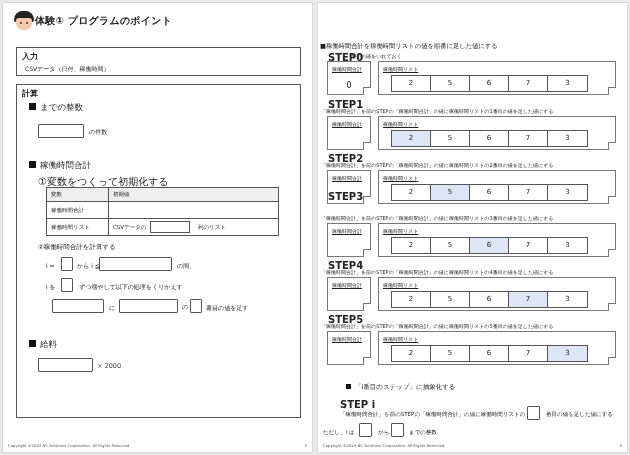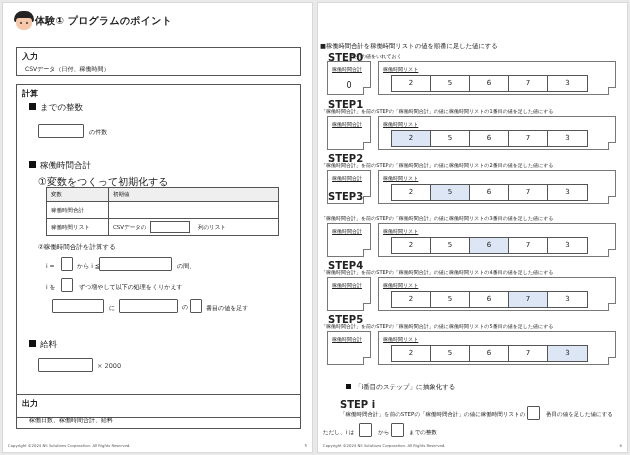--- a/index.html
+++ b/index.html
@@ -99,24 +99,20 @@
     <div class="inp" style="left:102px;top:214px;width:59px;height:14px;"></div>
     <span class="small" style="left:165px;top:218px;">の</span>
     <div class="inp" style="left:173px;top:214px;width:12px;height:14px;"></div>
     <span class="small" style="left:189px;top:219px;">番目の値を足す</span>
 
     <span class="sec" style="left:12px;top:254px;"><span class="sq"></span><span>給料</span></span>
     <div class="inp" style="left:21px;top:273px;width:55px;height:14px;"></div>
     <span class="small" style="left:80px;top:277px;font-size:6.5px;color:#444;">× 2000</span>
   </div>
 
-  <div class="box" style="left:13px;top:391px;width:285px;height:35px;">
-    <span class="bt">出力</span>
-    <span class="small" style="left:12px;top:21px;">稼働日数、稼働時間合計、給料</span>
-  </div>
 
   <span class="foot">Copyright ©2024 NS Solutions Corporation. All Rights Reserved.</span>
   <span class="pnum">5</span>
 </div>
 
 <div class="page" id="p2">
 
   <span class="small" style="left:2px;top:39px;font-size:6.3px;">■稼働時間合計を稼働時間リストの値を順番に足した値にする</span>
 
   <div id="steps">

